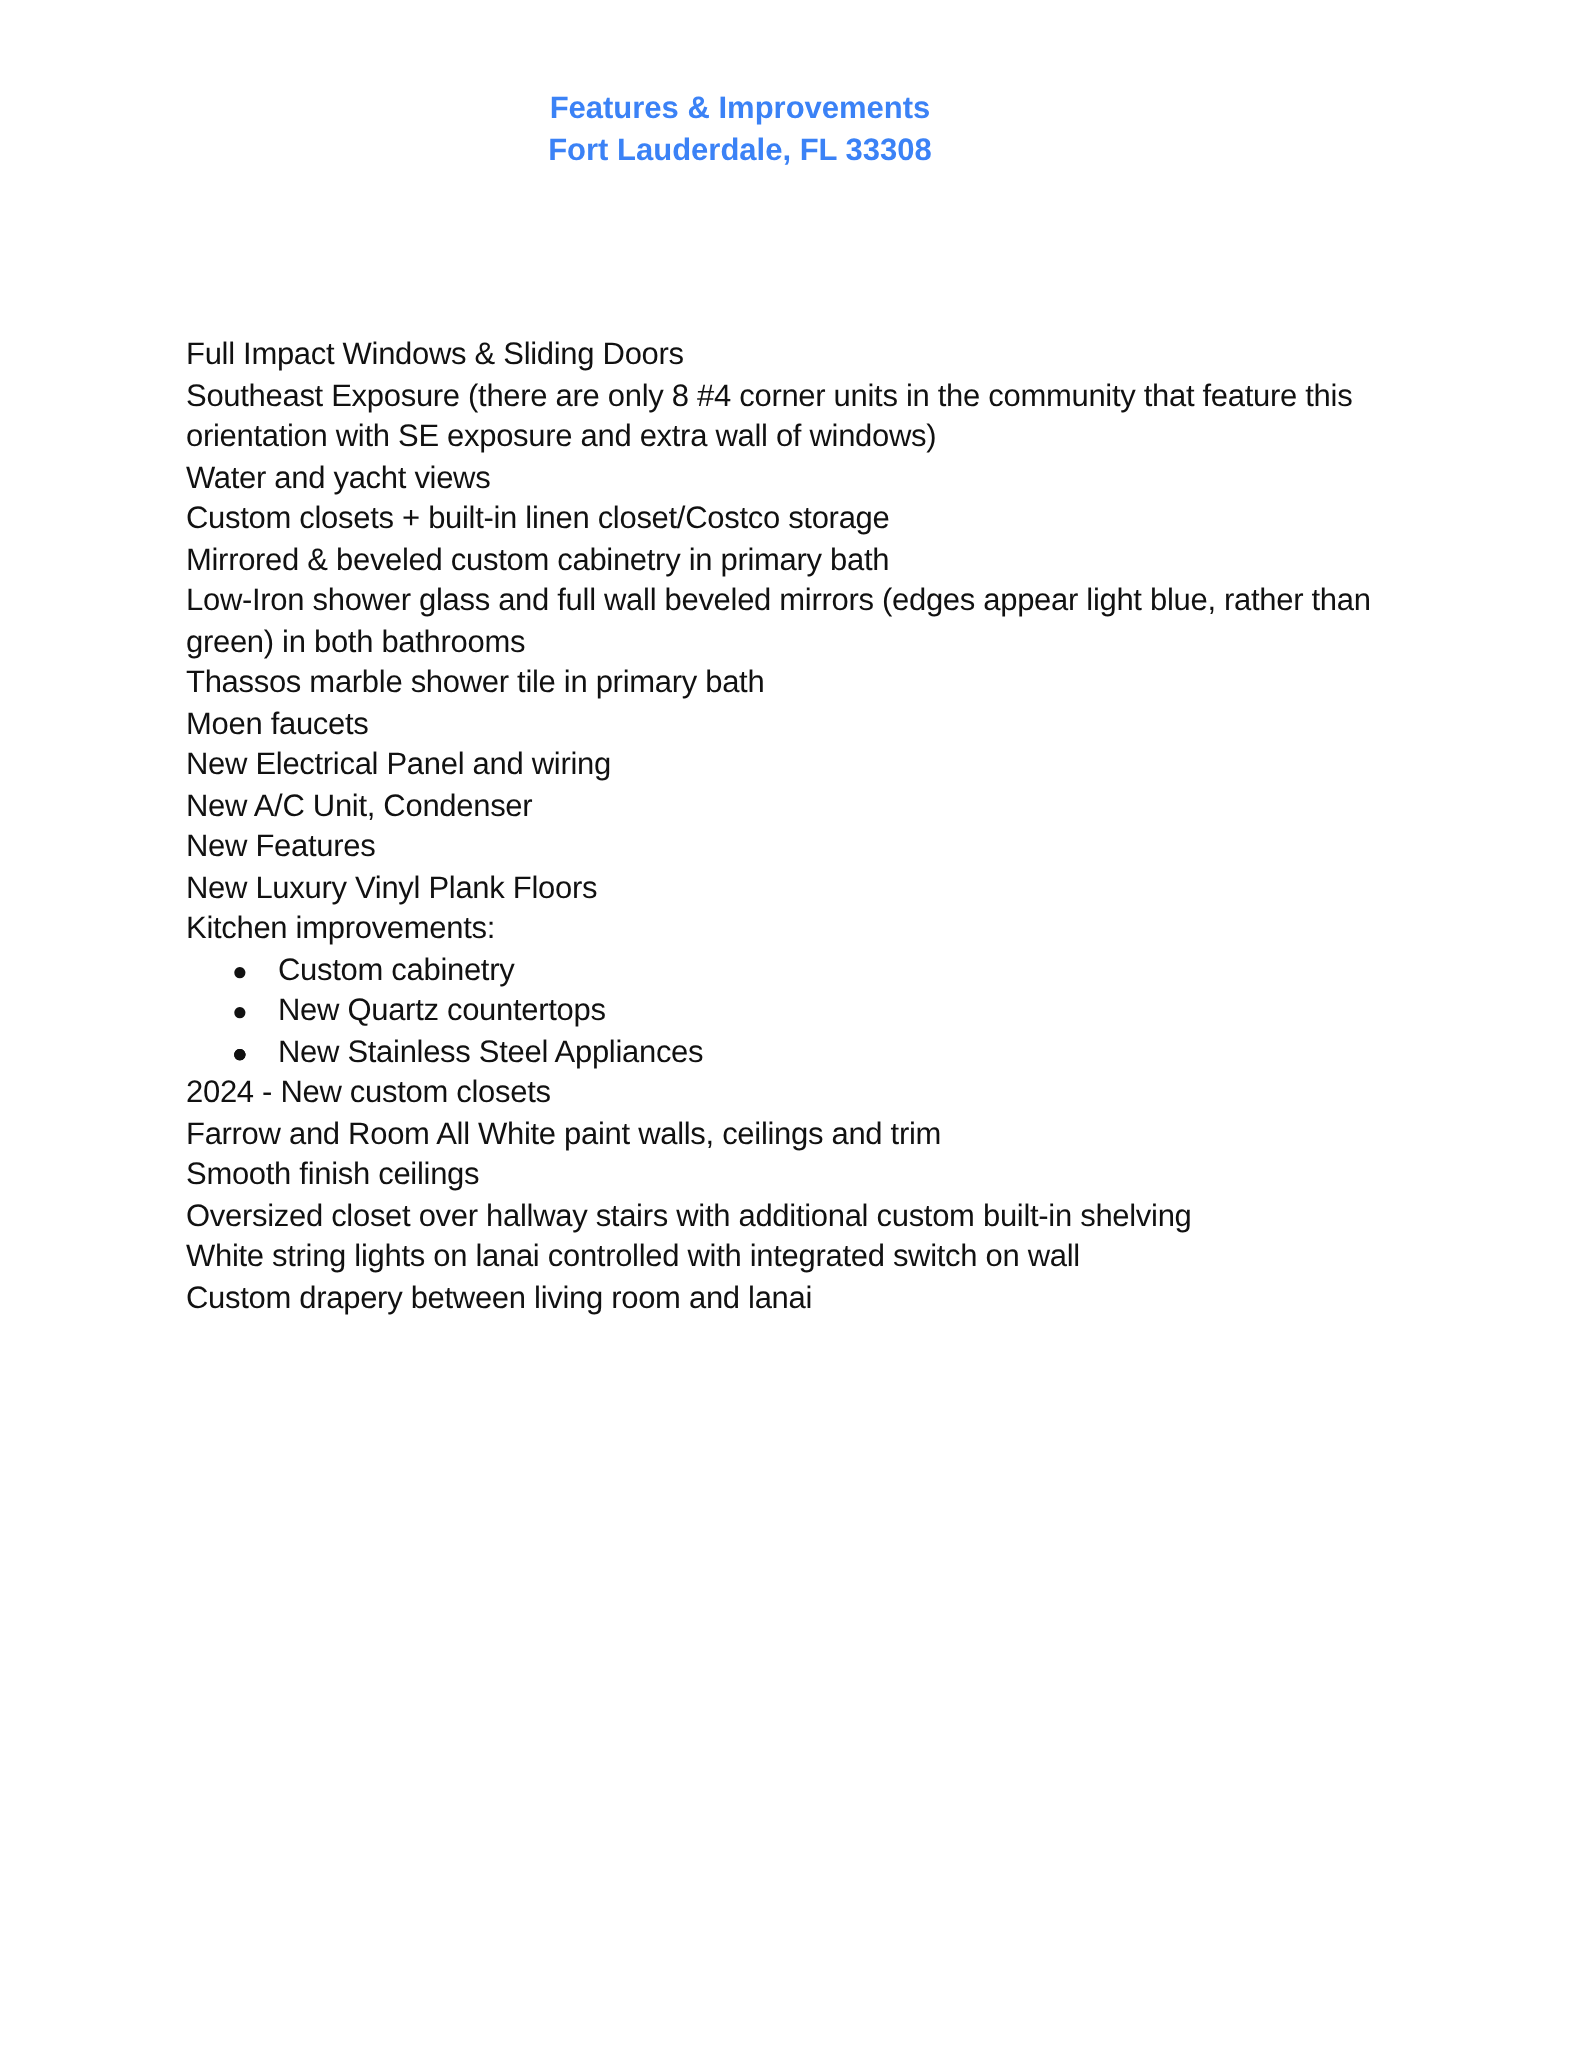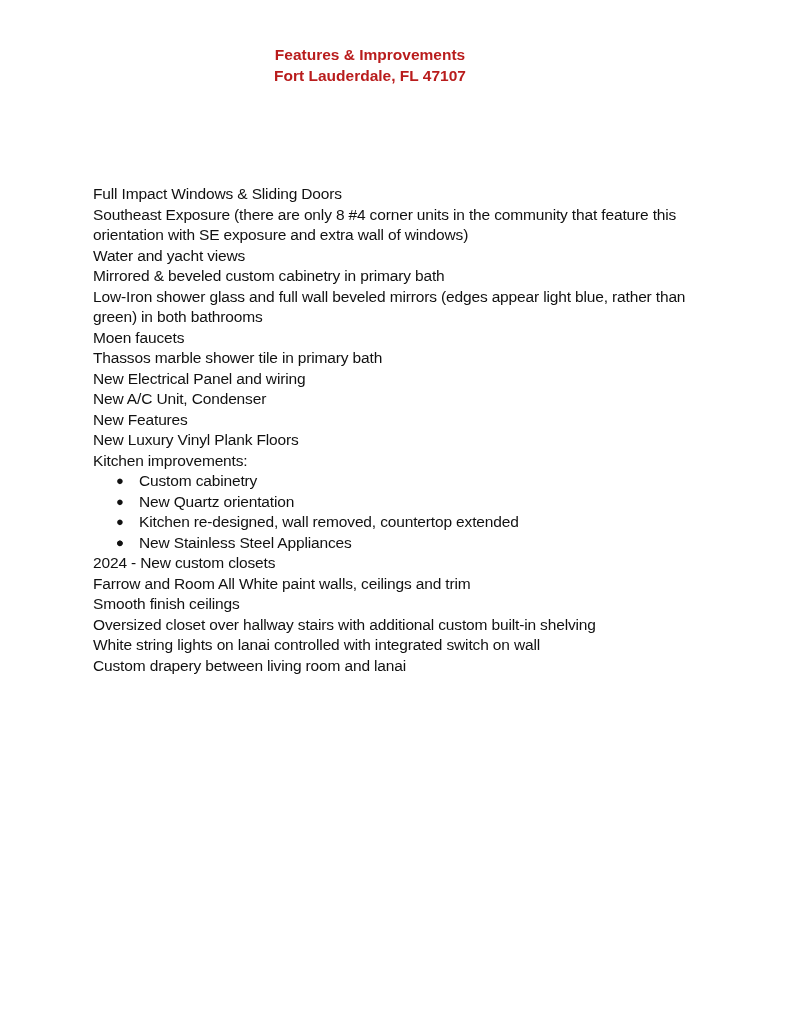--- a/index.html
+++ b/index.html
@@ -14,29 +14,29 @@
       overflow: hidden;
       font-family: "Liberation Sans", sans-serif;
       color: #111111;
     }
     .header {
       position: absolute;
       top: 45px;
       left: 0;
       width: 740px;
       text-align: center;
-      color: #b91c1c;
+      color: #3b82f6;
       font-weight: bold;
       font-size: 15.5px;
       line-height: 20.5px;
     }
     .header div { margin: 0; }
     .content {
       position: absolute;
-      top: 184px;
+      top: 168px;
       left: 93px;
       width: 610px;
       font-size: 15.5px;
       line-height: 20.5px;
       letter-spacing: -0.15px;
     }
     .line { margin: 0; }
     .sublist {
       list-style: none;
       margin: 0;
@@ -51,49 +51,49 @@
       left: 23px;
       top: 0;
       font-size: 13px;
     }
   </style>
 </head>
 <body>
 
 <div class="header">
   <div>Features &amp; Improvements</div>
-  <div>Fort Lauderdale, FL 47107</div>
+  <div>Fort Lauderdale, FL 33308</div>
 </div>
 
 <div class="content">
   <div class="line">Full Impact Windows &amp; Sliding Doors</div>
   <div class="line">Southeast Exposure (there are only 8 #4 corner units in the community that feature this orientation with SE exposure and extra wall of windows)</div>
   <div class="line">Water and yacht views</div>
+  <div class="line">Custom closets + built-in linen closet/Costco storage</div>
   <div class="line">Mirrored &amp; beveled custom cabinetry in primary bath</div>
   <div class="line">Low-Iron shower glass and full wall beveled mirrors (edges appear light blue, rather than green) in both bathrooms</div>
+  <div class="line">Thassos marble shower tile in primary bath</div>
   <div class="line">Moen faucets</div>
-  <div class="line">Thassos marble shower tile in primary bath</div>
   <div class="line">New Electrical Panel and wiring</div>
   <div class="line">New A/C Unit, Condenser</div>
   <div class="line">New Features</div>
   <div class="line">New Luxury Vinyl Plank Floors</div>
   <div class="line">Kitchen improvements:</div>
 
   <ul class="sublist">
     <li>
       <span class="bullet">●</span>
       <span>Custom cabinetry</span>
     </li>
     <li>
       <span class="bullet">●</span>
-      <span>New Quartz orientation</span>
+      <span>New Quartz countertops</span>
     </li>
     <li>
       <span class="bullet">●</span>
-      <span>Kitchen re-designed, wall removed, countertop extended</span>
     </li>
     <li>
       <span class="bullet">●</span>
     </li>
     <li>
       <span class="bullet">●</span>
       <span>New Stainless Steel Appliances</span>
     </li>
   </ul>
 

